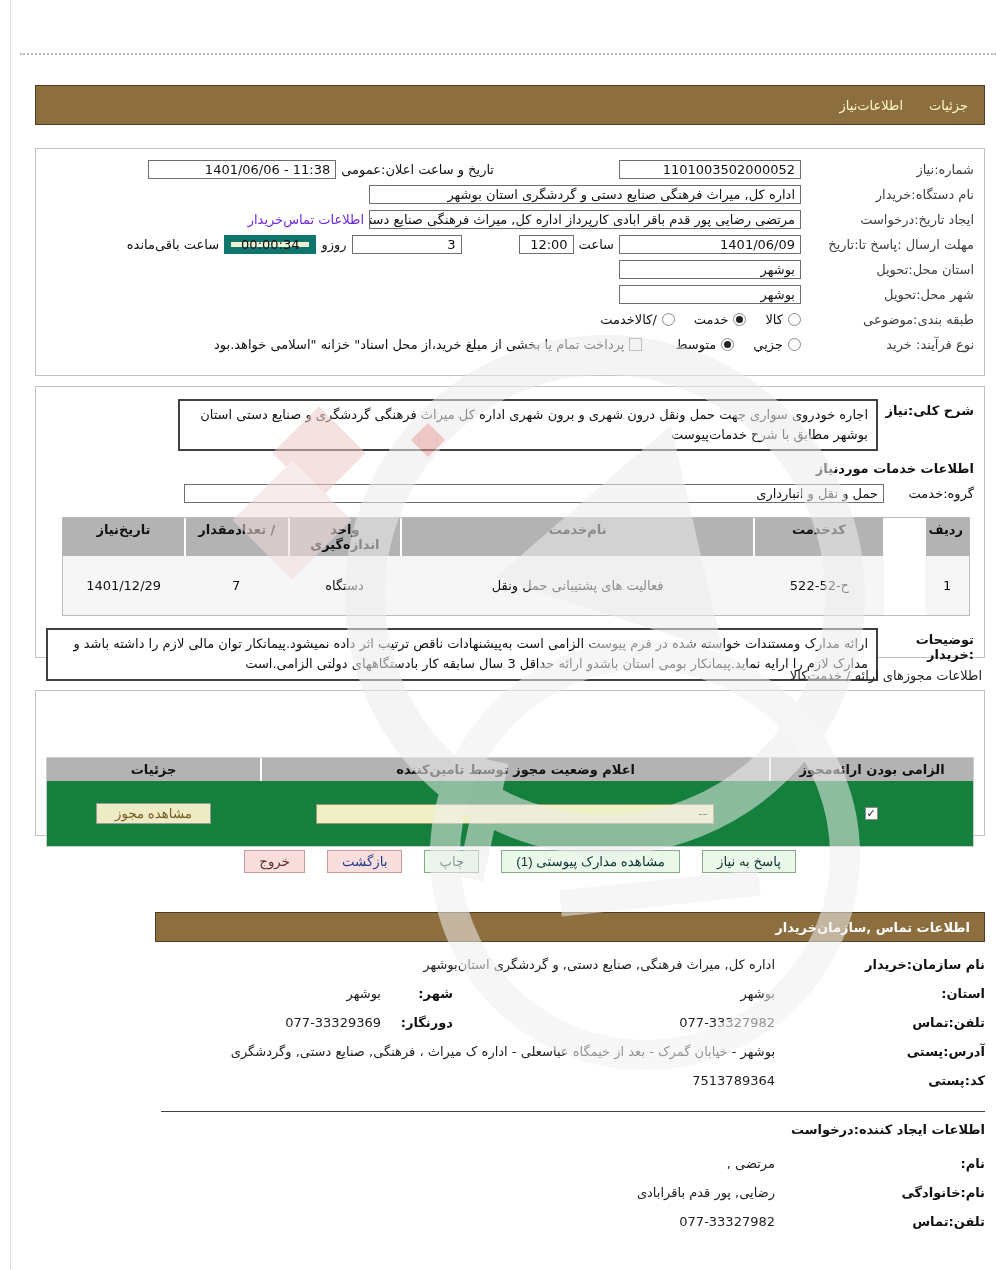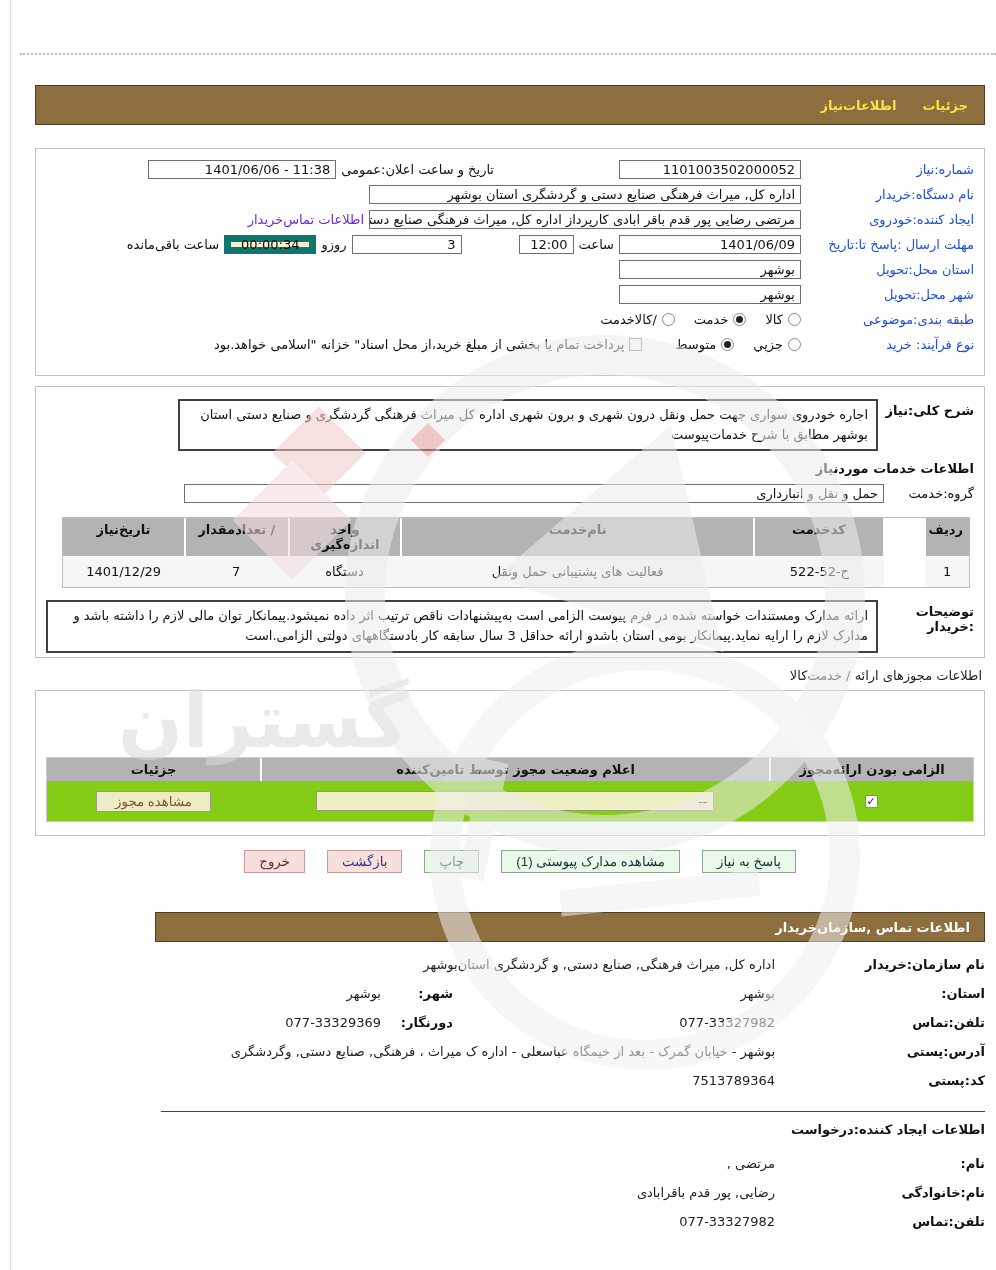--- a/index.html
+++ b/index.html
@@ -6,30 +6,30 @@
   html,body { background:#fff; }
   body { font-family:"DejaVu Sans", sans-serif; font-size:13px; color:#111; direction:rtl; }
   #stage { position:relative; width:996px; height:1270px; margin:0 auto; background:#fff; overflow:hidden; }
 
   .vline-left { position:absolute; left:10px; top:0; bottom:0; width:1px; background:#ddd; }
   .dotted-sep { position:absolute; top:53px; left:20px; right:0; border-top:2px dotted #b9b9b9; }
 
   .brownbar { position:absolute; background:#8d6e3f; border:1px solid #4e3d20; color:#fff; display:flex; align-items:center; }
   .tabbar { left:35px; right:11px; top:85px; height:40px; }
   .tabbar .tabs { display:flex; gap:26px; padding-right:16px; }
-  .tab { color:#fde047; cursor:pointer;font-weight:bold; }
+  .tab { color:#fef9c3; cursor:pointer; }
   .contactbar { left:155px; right:11px; top:912px; height:30px; font-weight:bold; padding-right:14px; }
 
   .panel { position:absolute; background:#fff; border:1px solid #c2c2c2; }
   .panel1 { left:35px; right:11px; top:148px; height:228px; padding:8px 10px 6px; }
   .panel2 { left:35px; right:11px; top:386px; height:272px; padding:12px 10px; }
   .panel3 { left:35px; right:11px; top:690px; height:146px; padding:10px; }
 
   .frow { display:flex; align-items:center; min-height:25px; gap:5px; }
-  .flabel { width:168px; flex:0 0 168px; color:#1d4ed8; }
+  .flabel { width:168px; flex:0 0 168px; color:#404040; }
   .ibox { border:1px solid #6e6e6e; background:#fff; height:19px; display:flex; align-items:center; padding:0 5px; overflow:hidden; white-space:nowrap; }
   .num { justify-content:flex-start; }
   .w180 { width:182px; }
   .w430 { width:432px; }
   .w55  { width:55px; }
   .w110 { width:110px; }
   .w190 { width:188px; }
   .countdown { background:#efefd2; border:7px solid #0f766e; height:19px; display:flex; align-items:center; padding:0 10px; }
   .link { color:#6d28d9; cursor:pointer; }
 
@@ -45,27 +45,27 @@
   .tzbox { width:862px; min-height:46px; }
   .sec-h { font-weight:bold; margin:10px 0 8px; }
   .grp-row { display:flex; gap:8px; align-items:center; margin-top:4px; }
   .grp-label { width:82px; flex:0 0 82px; font-weight:normal; }
   .grp-box { width:700px;text-align:center; }
 
   .svc-table { margin:14px 4px 12px 16px; border:1px solid #bbb; }
   .t-head, .t-row { display:flex; }
   .t-head > div { background:#b3b3b3; font-weight:bold; border-left:2px solid #fff; padding:4px 6px; text-align:center; }
   .t-head > div:last-child { border-left:none; }
-  .t-row > div { background:#f6f6f6; padding:8px 6px; text-align:center; }
+  .t-row > div { background:#f6f6f6; padding:22px 6px; text-align:center; }
   .c-radif { width:5%;margin-left:41px; } .c-code { width:15%; } .c-name { width:41%; } .c-unit { width:13%; } .c-qty { width:12%; } .c-date { width:14%; }
 
   .permit-title { position:absolute; right:14px; top:668px; color:#222; }
   .perm-table { margin-top:56px; border:1px solid #ccc; }
   .perm-table .t-head > div { background:#b3b3b3; }
-  .perm-table .t-row > div { background:#84cc16; display:flex; align-items:center; justify-content:center; min-height:40px; }
+  .perm-table .t-row > div { background:#15803d; display:flex; align-items:center; justify-content:center; min-height:40px; }
   .p-req { width:22%; } .p-status { width:55%; } .p-det { width:23%; }
   .status-input { background:#efefc4; border:1px solid #9a9a6a; width:80%; height:20px; display:flex; align-items:center; padding:0 5px; color:#333; }
   .permit-btn { background:#edebc3; border:1px solid #999; color:#7a5b29; padding:2px 18px; cursor:pointer; }
 
   .btnrow { position:absolute; top:850px; right:200px; display:flex; gap:22px; align-items:center; }
   .btn { border:1px solid #8aa98a; background:#e9f8e9; padding:3px 14px; cursor:pointer; white-space:nowrap; color:#133; }
   .btn.pink { background:#f9dede; border-color:#c89a9a; }
   .btn.navy { color:#223a8c; }
   .btn.maroon { color:#5a2d2d; }
 
@@ -111,21 +111,21 @@
       <span class="flabel">شماره:نیاز</span>
       <span class="ibox w180 num">1101003502000052</span>
       <span style="margin-right:120px">تاریخ و ساعت اعلان:عمومی</span>
       <span class="ibox w190">11:38 - 1401/06/06</span>
     </div>
     <div class="frow">
       <span class="flabel">نام دستگاه:خریدار</span>
       <span class="ibox w430">اداره کل, میراث فرهنگی  صنایع دستی و گردشگری استان بوشهر</span>
     </div>
     <div class="frow">
-      <span class="flabel">ایجاد کننده:خودروی</span>
+      <span class="flabel">ایجاد تاریخ:درخواست</span>
       <span class="ibox w430">مرتضی رضایی پور قدم باقر ابادی کارپرداز اداره کل, میراث فرهنگی  صنایع دستی</span>
       <span class="link">اطلاعات تماس‌خریدار</span>
     </div>
     <div class="frow">
       <span class="flabel">مهلت ارسال :پاسخ تا:تاریخ</span>
       <span class="ibox w180 num">1401/06/09</span>
       <span>ساعت</span>
       <span class="ibox w55 num">12:00</span>
       <span class="ibox w110 num" style="margin-right:52px">3</span>
       <span>روزو</span>
@@ -271,15 +271,14 @@
 
   <div class="wm">
     <div class="wm-ring wm-ring1"></div>
     <div class="wm-ring wm-ring2"></div>
     <div class="wm-tri"></div>
     <div class="wm-diamond wm-d1"></div>
     <div class="wm-diamond wm-d2"></div>
     <div class="wm-diamond wm-d3"></div>
     <div class="wm-bar1"></div>
     <div class="wm-bar2"></div>
-    <div class="wm-text">گستران</div>
   </div>
 </div>
 
 </body></html>

